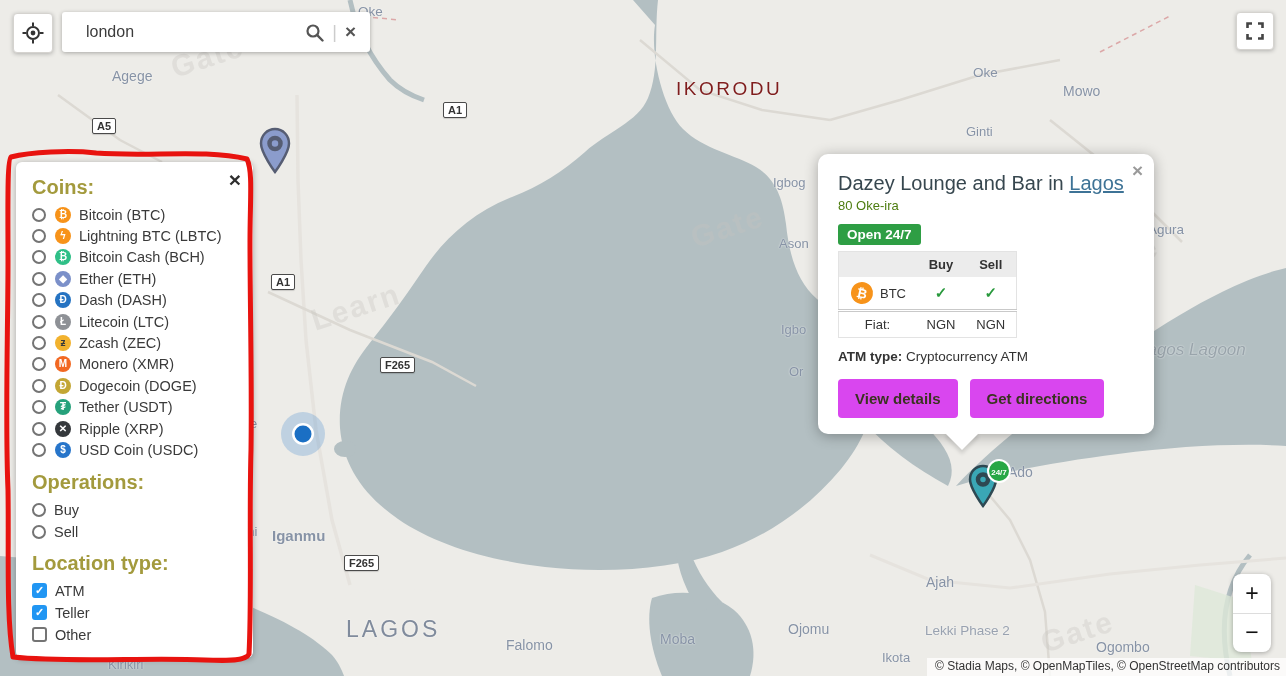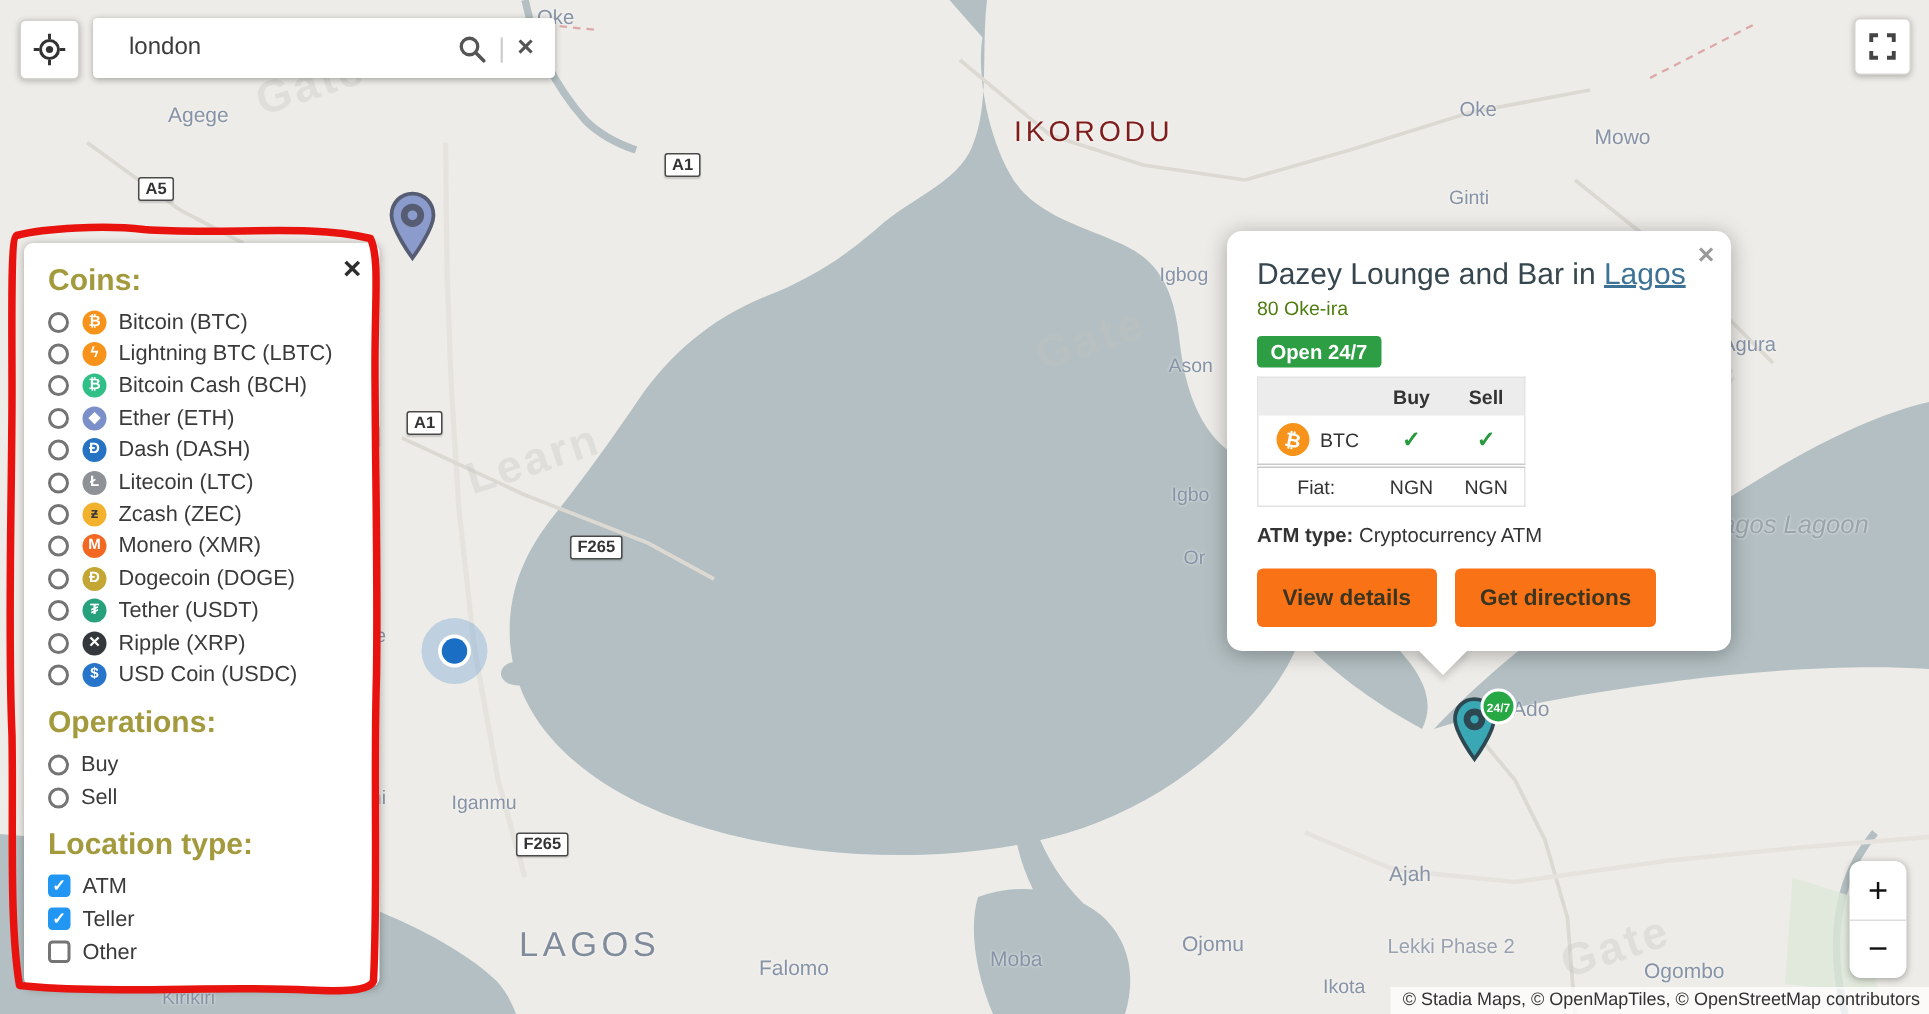--- a/index.html
+++ b/index.html
@@ -72,21 +72,21 @@
   #ops-table th { font-weight:bold; }
   #ops-table { border:1px solid #e3e3e3; }
   #ops-table .coin-cell { display:flex; align-items:center; gap:7px; padding-left:2px; }
   #ops-table .btc-ic { width:22px; height:22px; border-radius:50%; background:#f7931a; color:#fff; font-weight:bold;
                        display:flex; align-items:center; justify-content:center; font-size:13px; transform:rotate(12deg); }
   #ops-table .chk { color:#28993c; font-weight:900; font-size:15px; }
   #ops-table tr.fiat-row td { border-top:3px double #c9c9c9; }
   #atm-type-line { margin-top:11px; font-size:13.5px; color:#333; }
   #atm-type-line b { font-weight:bold; }
   .popup-btns { display:flex; gap:12px; margin-top:15px; }
-  .popup-btn { background:#f97316; border:none; border-radius:4px; padding:11px 17px; font-size:15px;
+  .popup-btn { background:#d946ef; border:none; border-radius:4px; padding:11px 17px; font-size:15px;
                font-weight:bold; color:#3a3420; cursor:pointer; font-family:"Liberation Sans",sans-serif; }
 
   
   #zoom-ctl { position:absolute; left:1233px; top:574px; width:38px; height:78px; background:#fff;
               border-radius:8px; box-shadow:0 1px 5px rgba(0,0,0,.3); z-index:8; display:flex; flex-direction:column; }
   .zbtn { flex:1; display:flex; align-items:center; justify-content:center; font-size:23px; color:#111; cursor:pointer; }
   #zoom-in { border-bottom:1px solid #ddd; }
   #attribution { position:absolute; right:0; bottom:0; height:18px; background:rgba(255,255,255,.75);
                  font-size:12px; color:#333; padding:1px 6px 0 8px; z-index:9; white-space:nowrap; }
 </style>
@@ -137,21 +137,21 @@
       <div class="mlabel" style="left: 966px; top: 124px; font-size: 13px;">Ginti</div>
       <div class="mlabel" style="left: 773px; top: 175px; font-size: 13px;">Igbog</div>
       <div class="mlabel" style="left: 779px; top: 236px; font-size: 13px;">Ason</div>
       <div class="mlabel" style="left: 1148px; top: 222px; font-size: 13.5px;">Agura</div>
       <div class="mlabel" style="left: 781px; top: 322px; font-size: 13px;">Igbo</div>
       <div class="mlabel" style="left: 789px; top: 364px; font-size: 13px; text-align: center;">Or</div>
       <div class="mlabel" style="left: 1138px; top: 340px; font-size: 17px; font-style: italic; color: rgb(153, 164, 171);">Lagos Lagoon</div>
       <div class="mlabel" style="left: 240px; top: 416px; font-size: 13px;">ele</div>
       <div class="mlabel" style="left: 1008px; top: 464px; font-size: 14px;">Ado</div>
       <div class="mlabel" style="left: 240px; top: 524px; font-size: 13px;">ani</div>
-      <div class="mlabel" style="left: 301px; top: 527px; font-size: 13px;">Iganmu</div>
+      <div class="mlabel" style="left: 272px; top: 527px; font-size: 15px; font-weight: bold;">Iganmu</div>
       <div class="mlabel" style="left: 926px; top: 574px; font-size: 14px;">Ajah</div>
       <div class="mlabel" style="left: 346px; top: 616px; font-size: 23px; letter-spacing: 3px; color: rgb(128, 139, 156);">LAGOS</div>
       <div class="mlabel" style="left: 788px; top: 621px; font-size: 14px;">Ojomu</div>
       <div class="mlabel" style="left: 925px; top: 623px; font-size: 13.5px; color: rgb(153, 162, 176);">Lekki Phase 2</div>
       <div class="mlabel" style="left: 506px; top: 637px; font-size: 14px;">Falomo</div>
       <div class="mlabel" style="left: 660px; top: 631px; font-size: 14px;">Moba</div>
       <div class="mlabel" style="left: 1096px; top: 639px; font-size: 14px;">Ogombo</div>
       <div class="mlabel" style="left: 882px; top: 650px; font-size: 13px;">Ikota</div>
       <div class="mlabel" style="left: 108px; top: 657px; font-size: 13px;">Kirikiri</div>
       <div class="shield" style="left: 92px; top: 118px;">A5</div>

